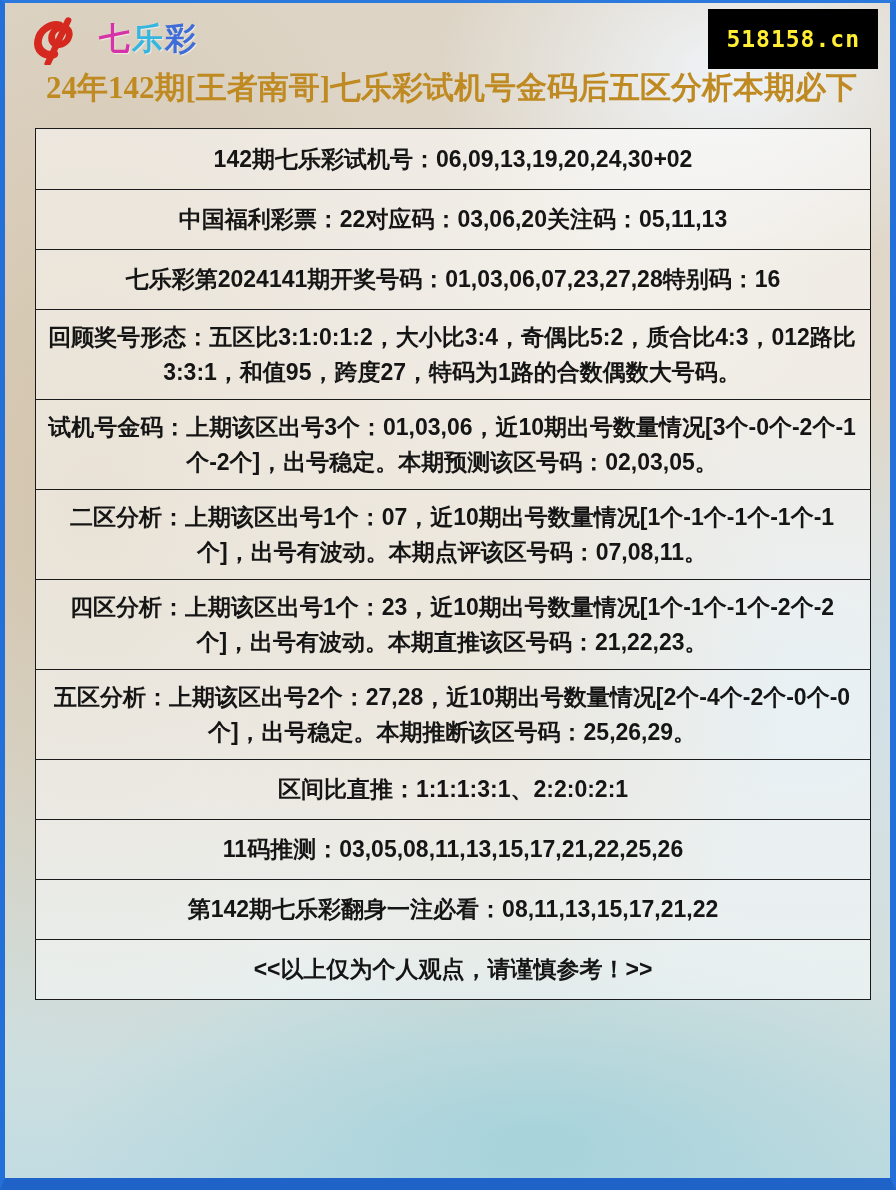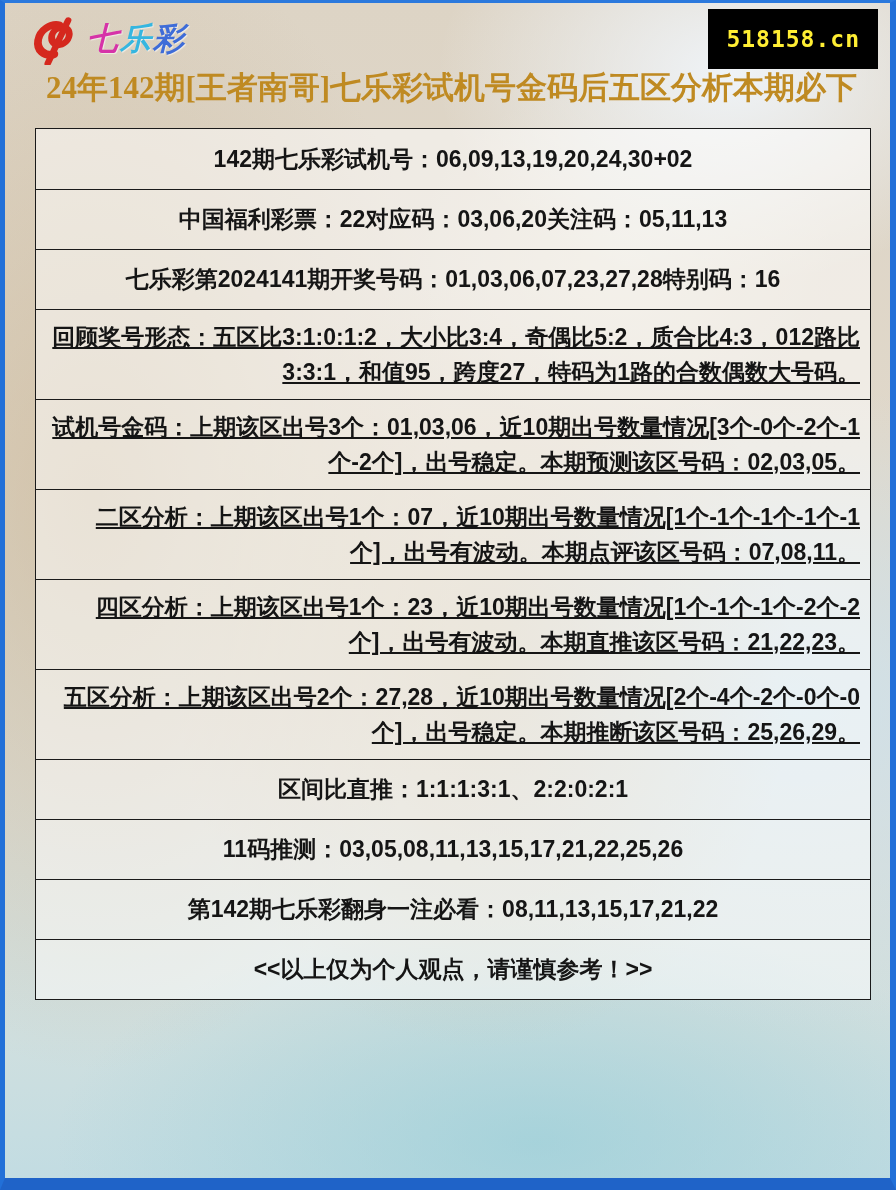--- a/index.html
+++ b/index.html
@@ -33,21 +33,21 @@
     display:flex;align-items:center;
   }
   .logo-mark{width:56px;height:52px;flex:0 0 auto;}
   .brand-name{
     margin-left:10px;
     font-size:23px;font-weight:bold;color:#8e8d8a;
     letter-spacing:2px;
     text-shadow:1px 1px 0 rgba(255,255,255,.9), 2px 2px 1px rgba(120,120,120,.35);
   }
   .brand-product{
-    margin-left:8px;font-size:31px;font-weight:bold;font-style:italic;
+    margin-left:20px;font-size:31px;font-weight:bold;
     letter-spacing:2px;
     text-shadow:1px 1px 1px rgba(255,255,255,.6);
     white-space:nowrap;
   }
   .site-badge{
     margin-left:auto;
     background:#000;
     color:#ffee33;
     font-family:"DejaVu Sans Mono", monospace;
     font-size:23px;font-weight:bold;
@@ -79,21 +79,21 @@
     border-top:1px solid #1a1a1a;
     background:rgba(255,255,255,.52);
     display:flex;align-items:center;
     color:#151515;
     font-weight:bold;
     font-size:23px;
     line-height:1.5;
   }
   .row:first-child{border-top:none;}
   .row-center{justify-content:center;text-align:right;height:60px;padding:0 6px;}
-  .row-left{justify-content:flex-start;text-align:right;height:90px;padding:0 10px 0 8px;text-decoration:underline;}
+  .row-left{justify-content:flex-start;text-align:center;height:90px;padding:0 10px 0 8px;}
 </style>
 </head>
 <body>
 
 <div class="page">
 
   <div class="header">
     <span class="logo-mark">
       <svg viewBox="0 0 58 54" width="56" height="52" aria-hidden="true">
         <g transform="skewX(-10) translate(10,0)" stroke="#d5281e" fill="none" stroke-linecap="round">

